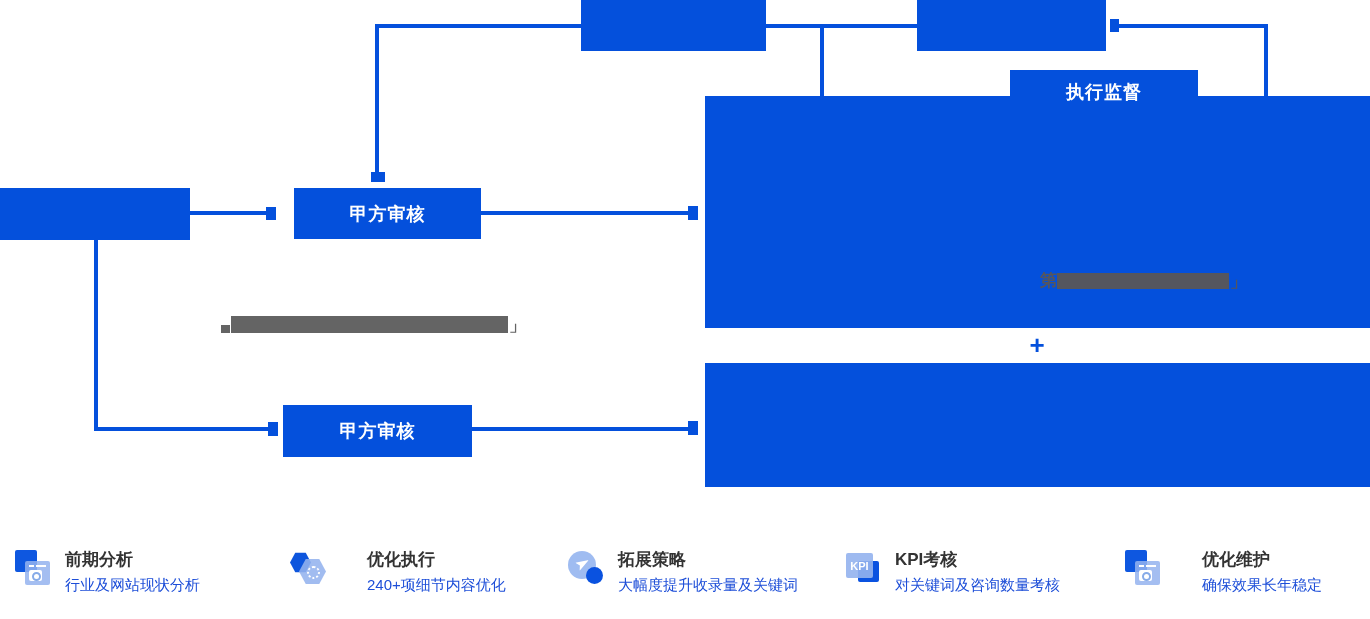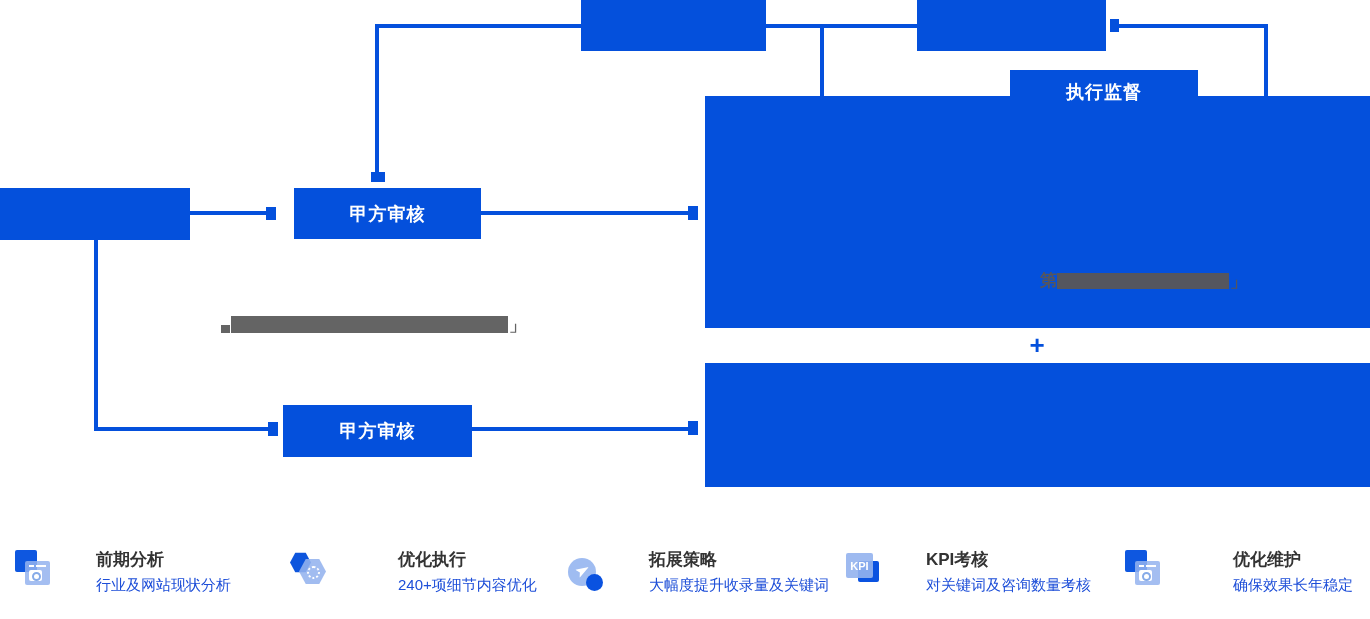--- a/index.html
+++ b/index.html
@@ -23,21 +23,21 @@
   .redact-row{position:absolute;display:flex;align-items:flex-end;}
   .redact-bar{background:#646464;}
   .redact-stub{background:#646464;}
   .redact-suffix{color:#646464;font-size:17px;font-weight:bold;line-height:17px;margin-left:1px;}
   .on-blue .redact-bar,.on-blue .redact-stub{background:#55565E;}
   .on-blue .redact-suffix,.on-blue .redact-prefix{color:#55565E;}
   .redact-prefix{font-size:17px;font-weight:bold;line-height:18px;margin-right:0;}
   
   .feature{position:absolute;top:549px;display:flex;gap:13px;}
   .f-icon{position:relative;width:37px;height:38px;flex:0 0 37px;}
-  .f-text{display:flex;flex-direction:column;margin-left:31px;}
+  .f-text{display:flex;flex-direction:column;}
   .f-title{font-size:17px;font-weight:bold;color:#333333;line-height:21px;}
   .f-sub{font-size:15px;color:#1d4ed8;line-height:18px;margin-top:6px;}
   
   .sq-back{position:absolute;left:0;top:1px;width:22px;height:22px;background:#0E57E0;border-radius:2px;}
   .sq-front{position:absolute;left:10px;top:12px;width:25px;height:24px;background:rgba(148,179,238,0.85);border-radius:2px;}
   .sq-dash1{position:absolute;left:4px;top:4px;width:5px;height:2px;background:#fff;}
   .sq-dash2{position:absolute;left:11px;top:4px;width:10px;height:2px;background:#fff;}
   .sq-doc{position:absolute;left:4px;top:9px;width:13px;height:11px;background:#fff;border-radius:2px;}
   .sq-lens{position:absolute;left:3px;top:2px;width:5px;height:5px;border:2px solid #86abe8;border-radius:50%;}
   
@@ -137,21 +137,21 @@
       <div class="hex hex-front">
           <div class="hex-gear"></div>
         </div>
     </div>
     <div class="f-text">
       <span class="f-title">优化执行</span>
       <span class="f-sub">240+项细节内容优化</span>
     </div>
   </div>
 
-  <div class="feature" style="left:568px;align-items:flex-end;">
+  <div class="feature" style="left:568px;">
     <div class="f-icon">
       <div class="cir-big">
           <div class="cir-plane"></div>
         </div>
       <div class="cir-small"></div>
     </div>
     <div class="f-text">
       <span class="f-title">拓展策略</span>
       <span class="f-sub">大幅度提升收录量及关键词</span>
     </div>

